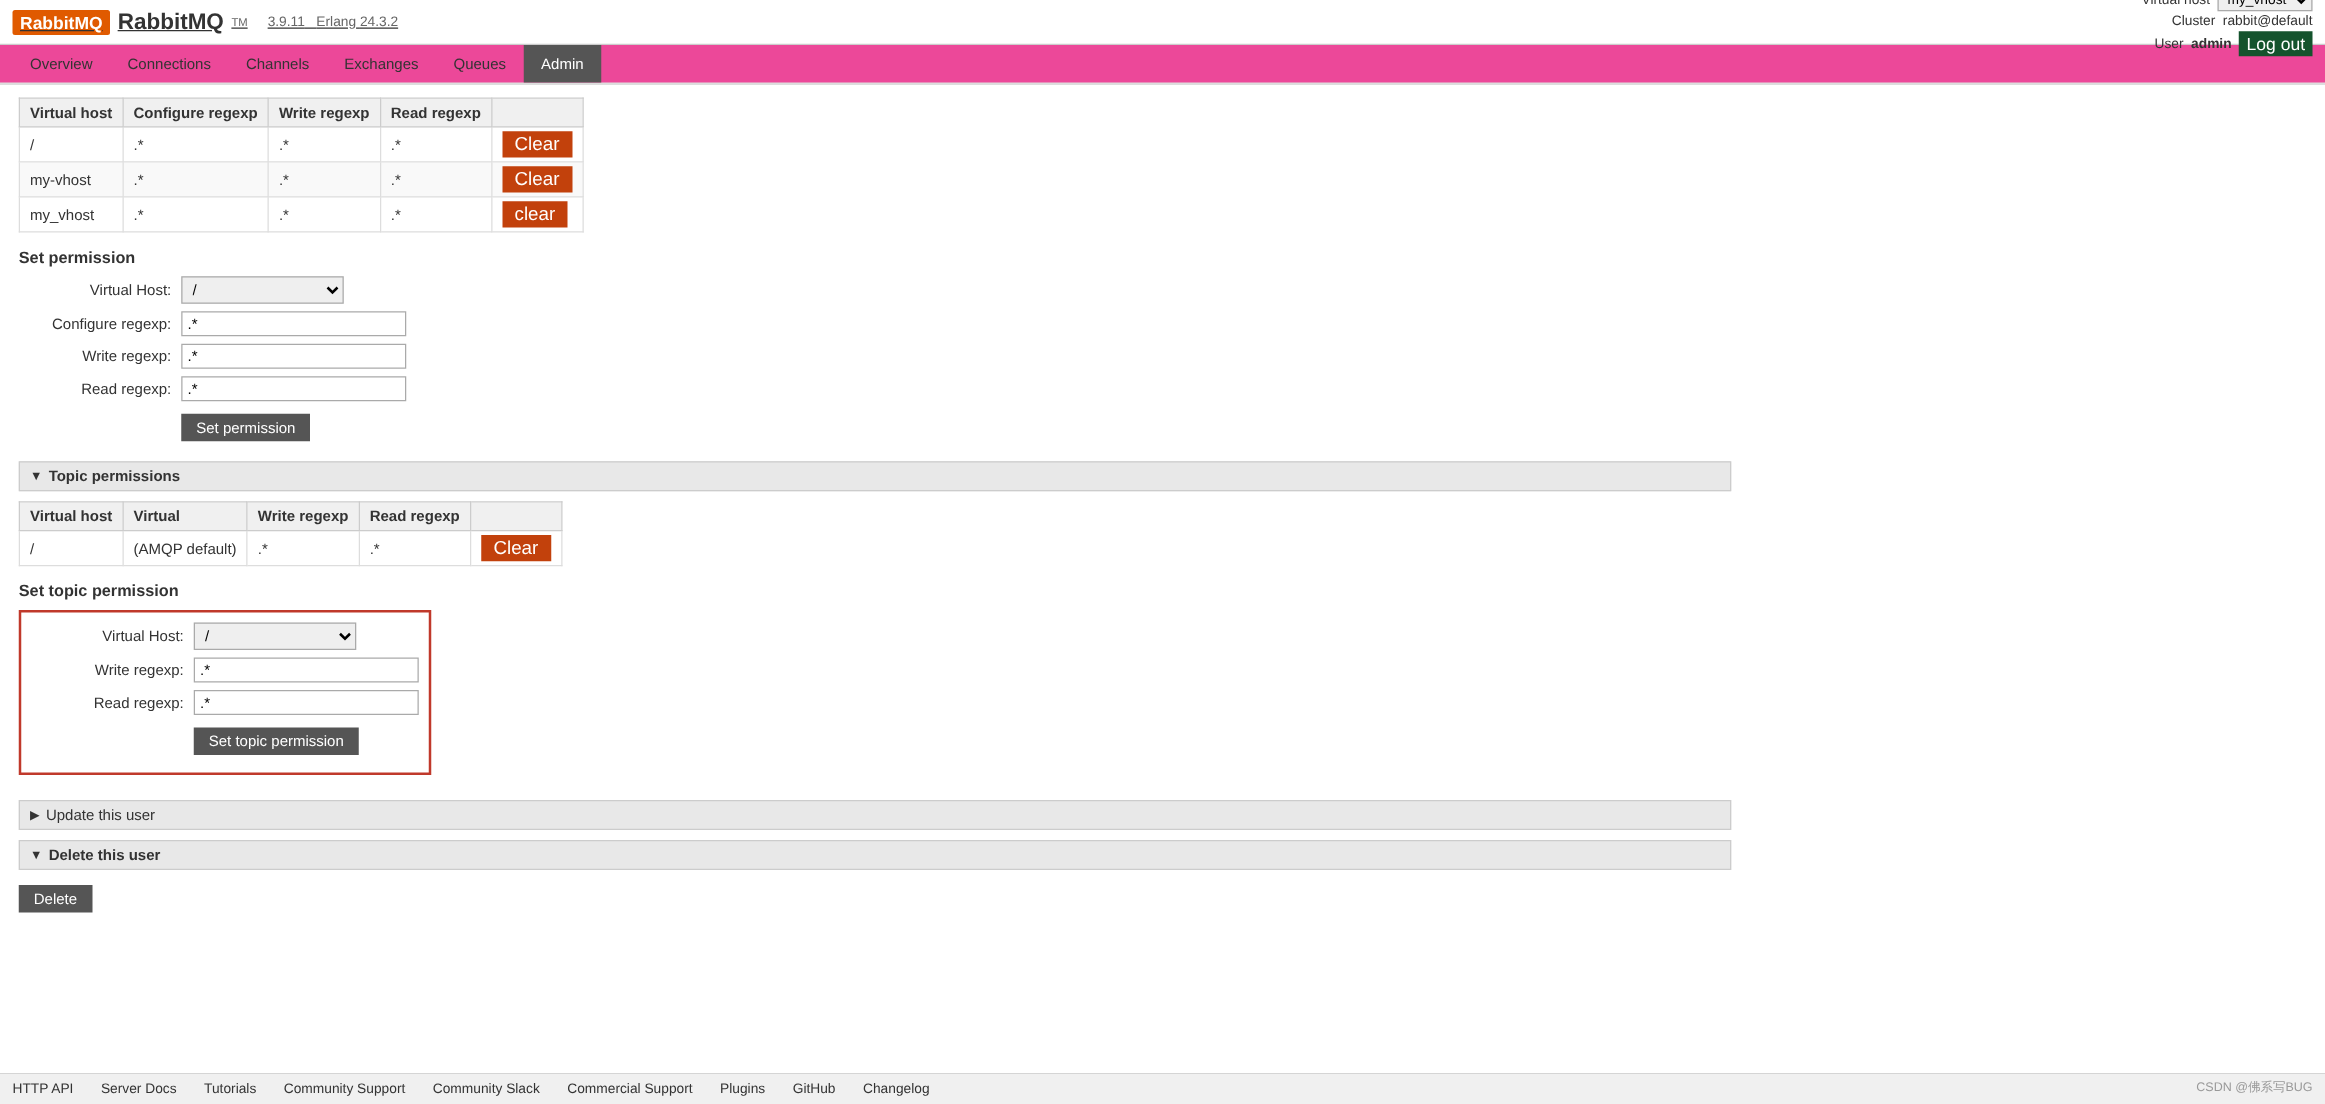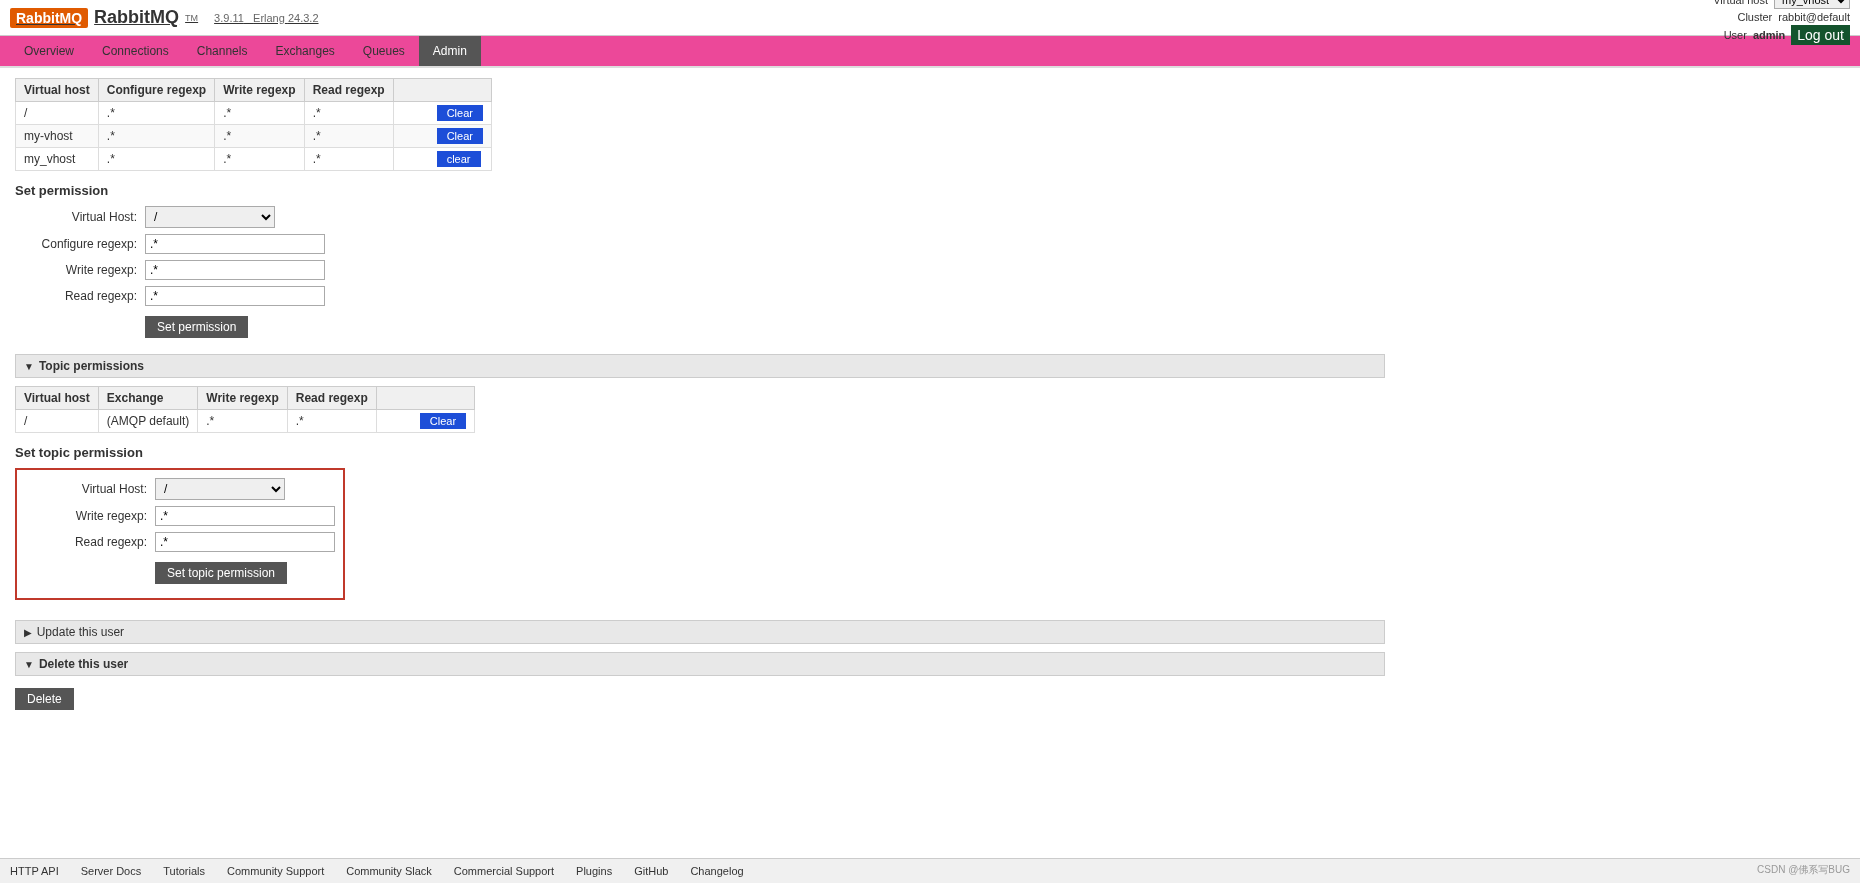--- a/index.html
+++ b/index.html
@@ -111,27 +111,26 @@
       font-weight: bold;
     }
     td {
       border: 1px solid #ddd;
       padding: 3px 8px;
     }
     tr:nth-child(even) td { background: #f9f9f9; }
     tr:nth-child(odd) td { background: #fff; }
 
     .btn-clear {
-      background: #1d4ed8;
+      background: #c2410c;
       color: #fff;
       border: none;
       padding: 2px 10px;
-      font-size: 11px;
-      cursor: pointer;
-      margin-left: 35px;
+      font-size: 15px;
+      cursor: pointer;
     }
 
     
     .form-section { margin: 10px 0 16px 0; }
     .section-title { font-size: 13px; font-weight: bold; margin-bottom: 8px; color: #333; }
     .form-row {
       display: flex;
       align-items: center;
       margin-bottom: 6px;
     }
@@ -335,21 +334,21 @@
 
   <div class="section-toggle">
     <span class="arrow">▼</span>
     <span>Topic permissions</span>
   </div>
 
   <table style="margin-bottom:12px;">
     <thead>
       <tr>
         <th>Virtual host</th>
-        <th>Exchange</th>
+        <th>Virtual</th>
         <th>Write regexp</th>
         <th>Read regexp</th>
         <th></th>
       </tr>
     </thead>
     <tbody>
       <tr>
         <td>/</td>
         <td>(AMQP default)</td>
         <td>.*</td>

